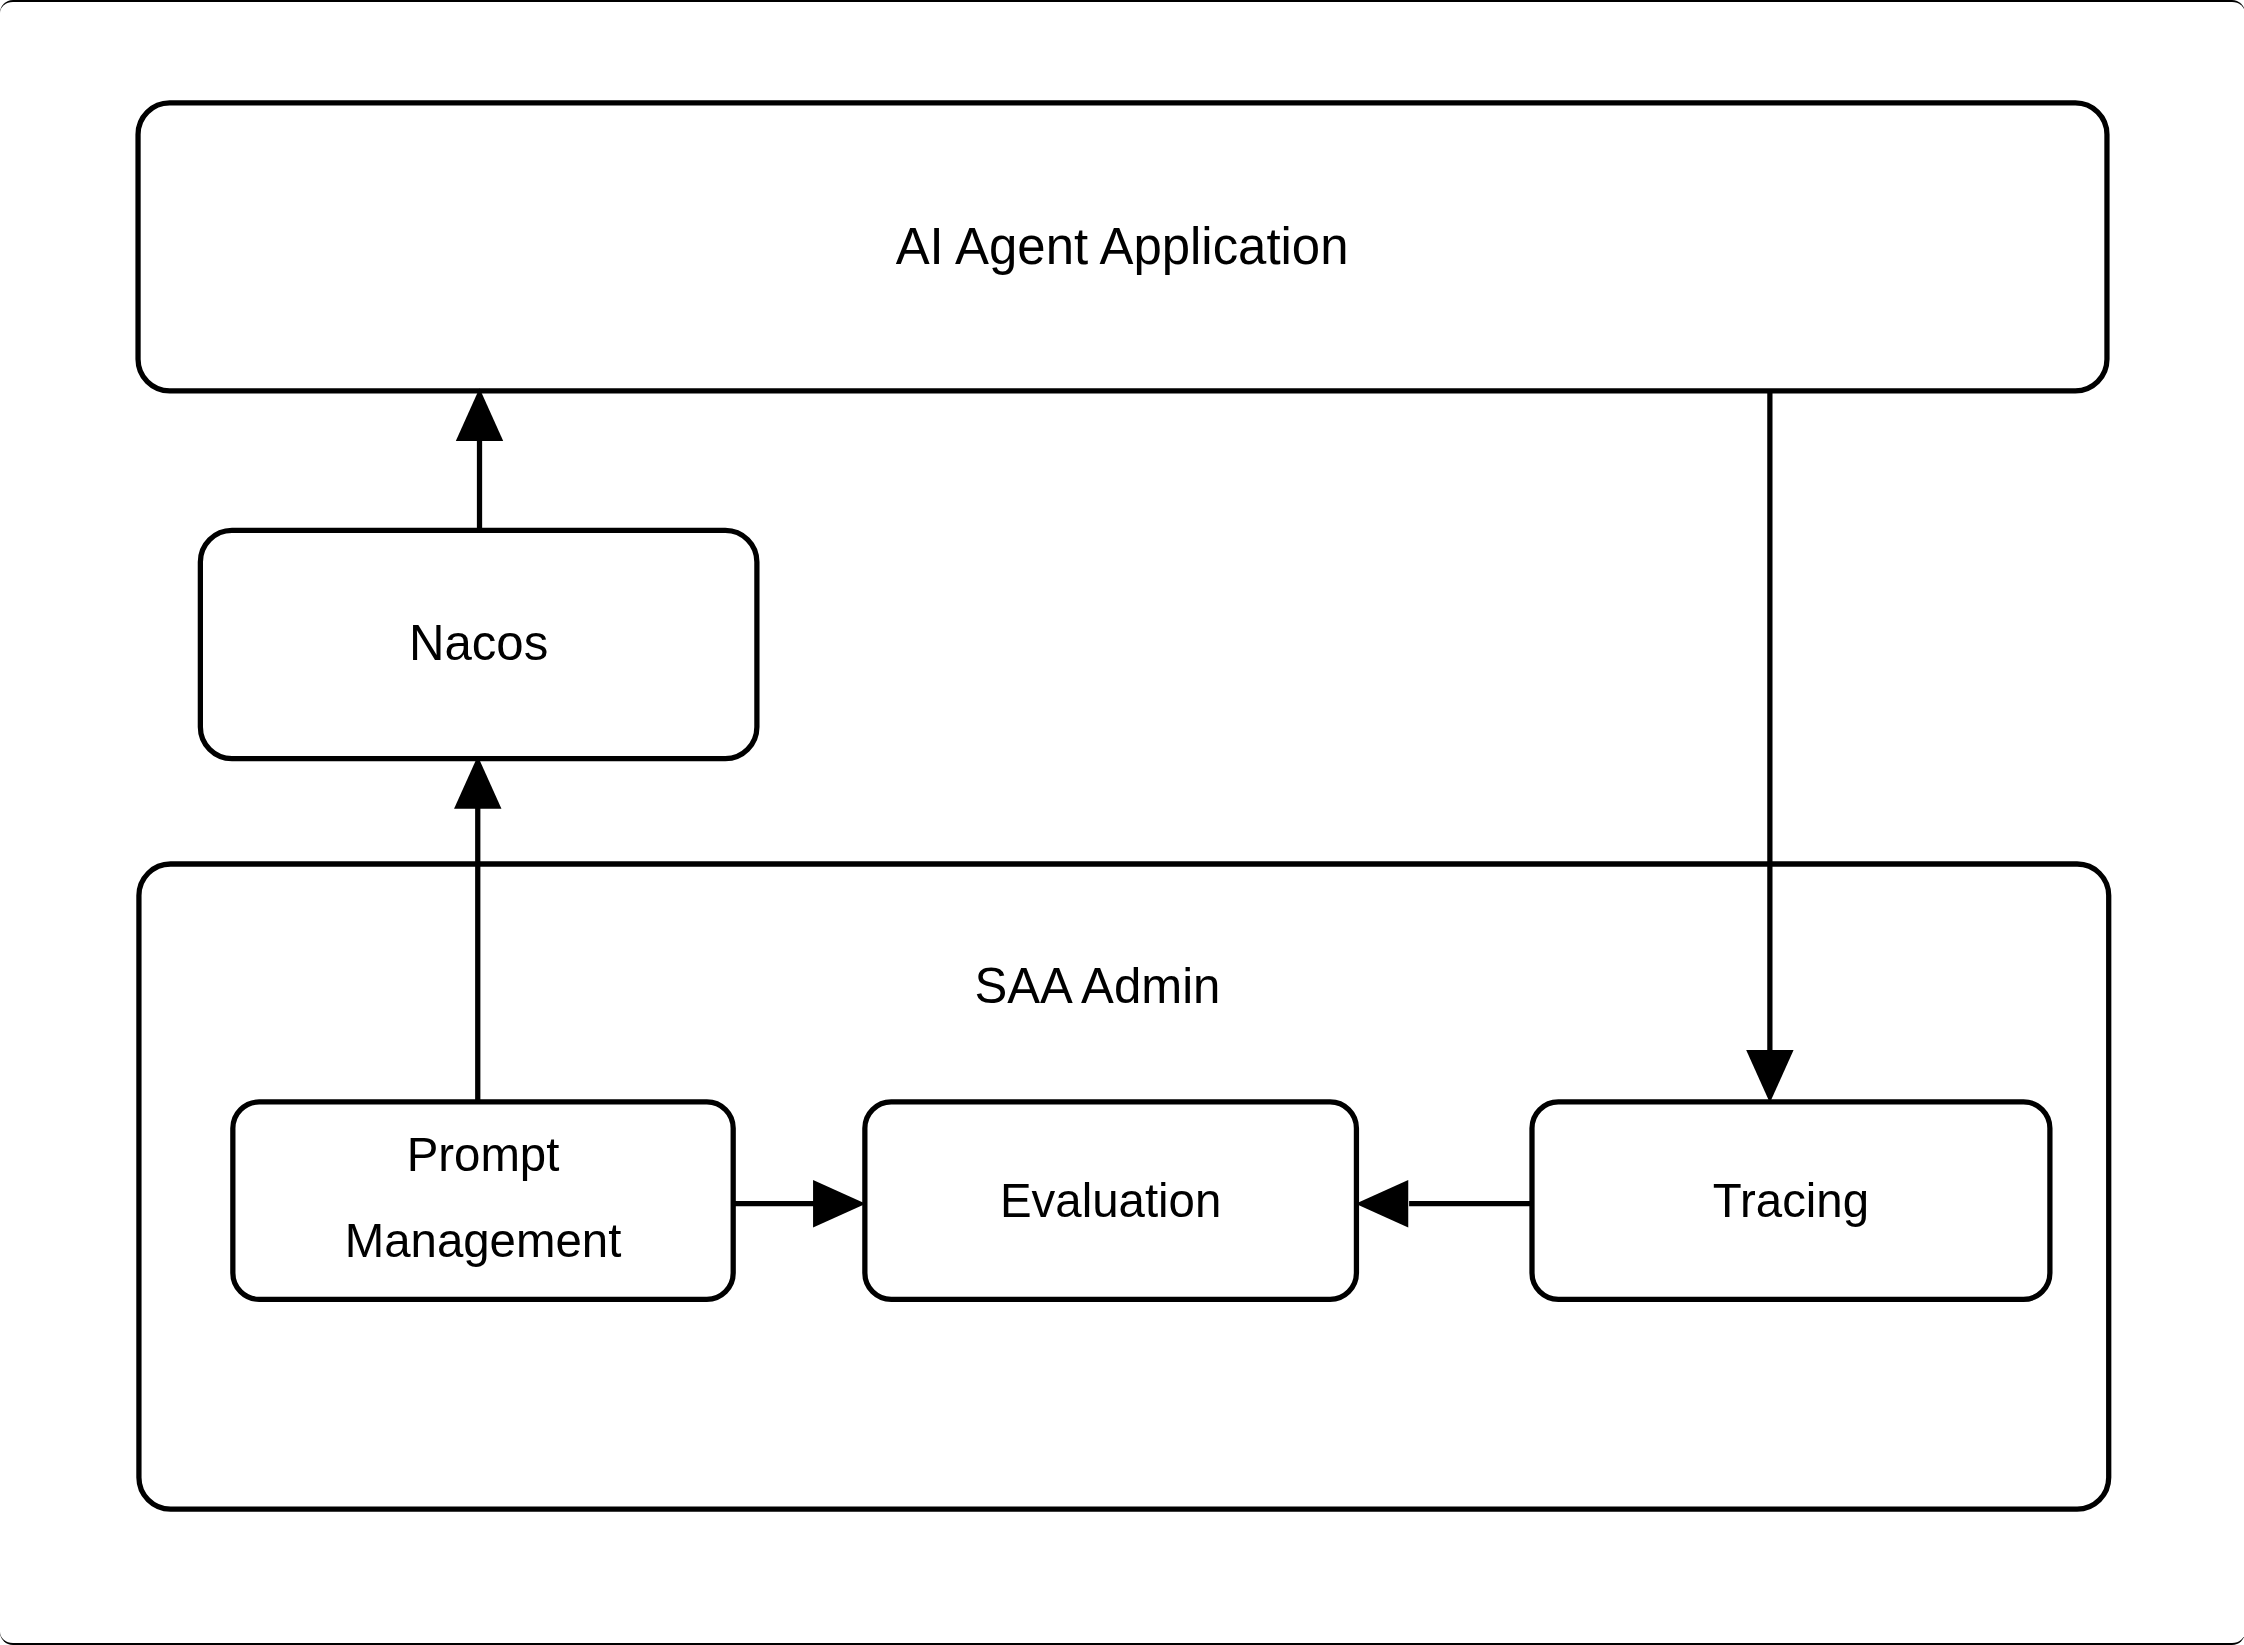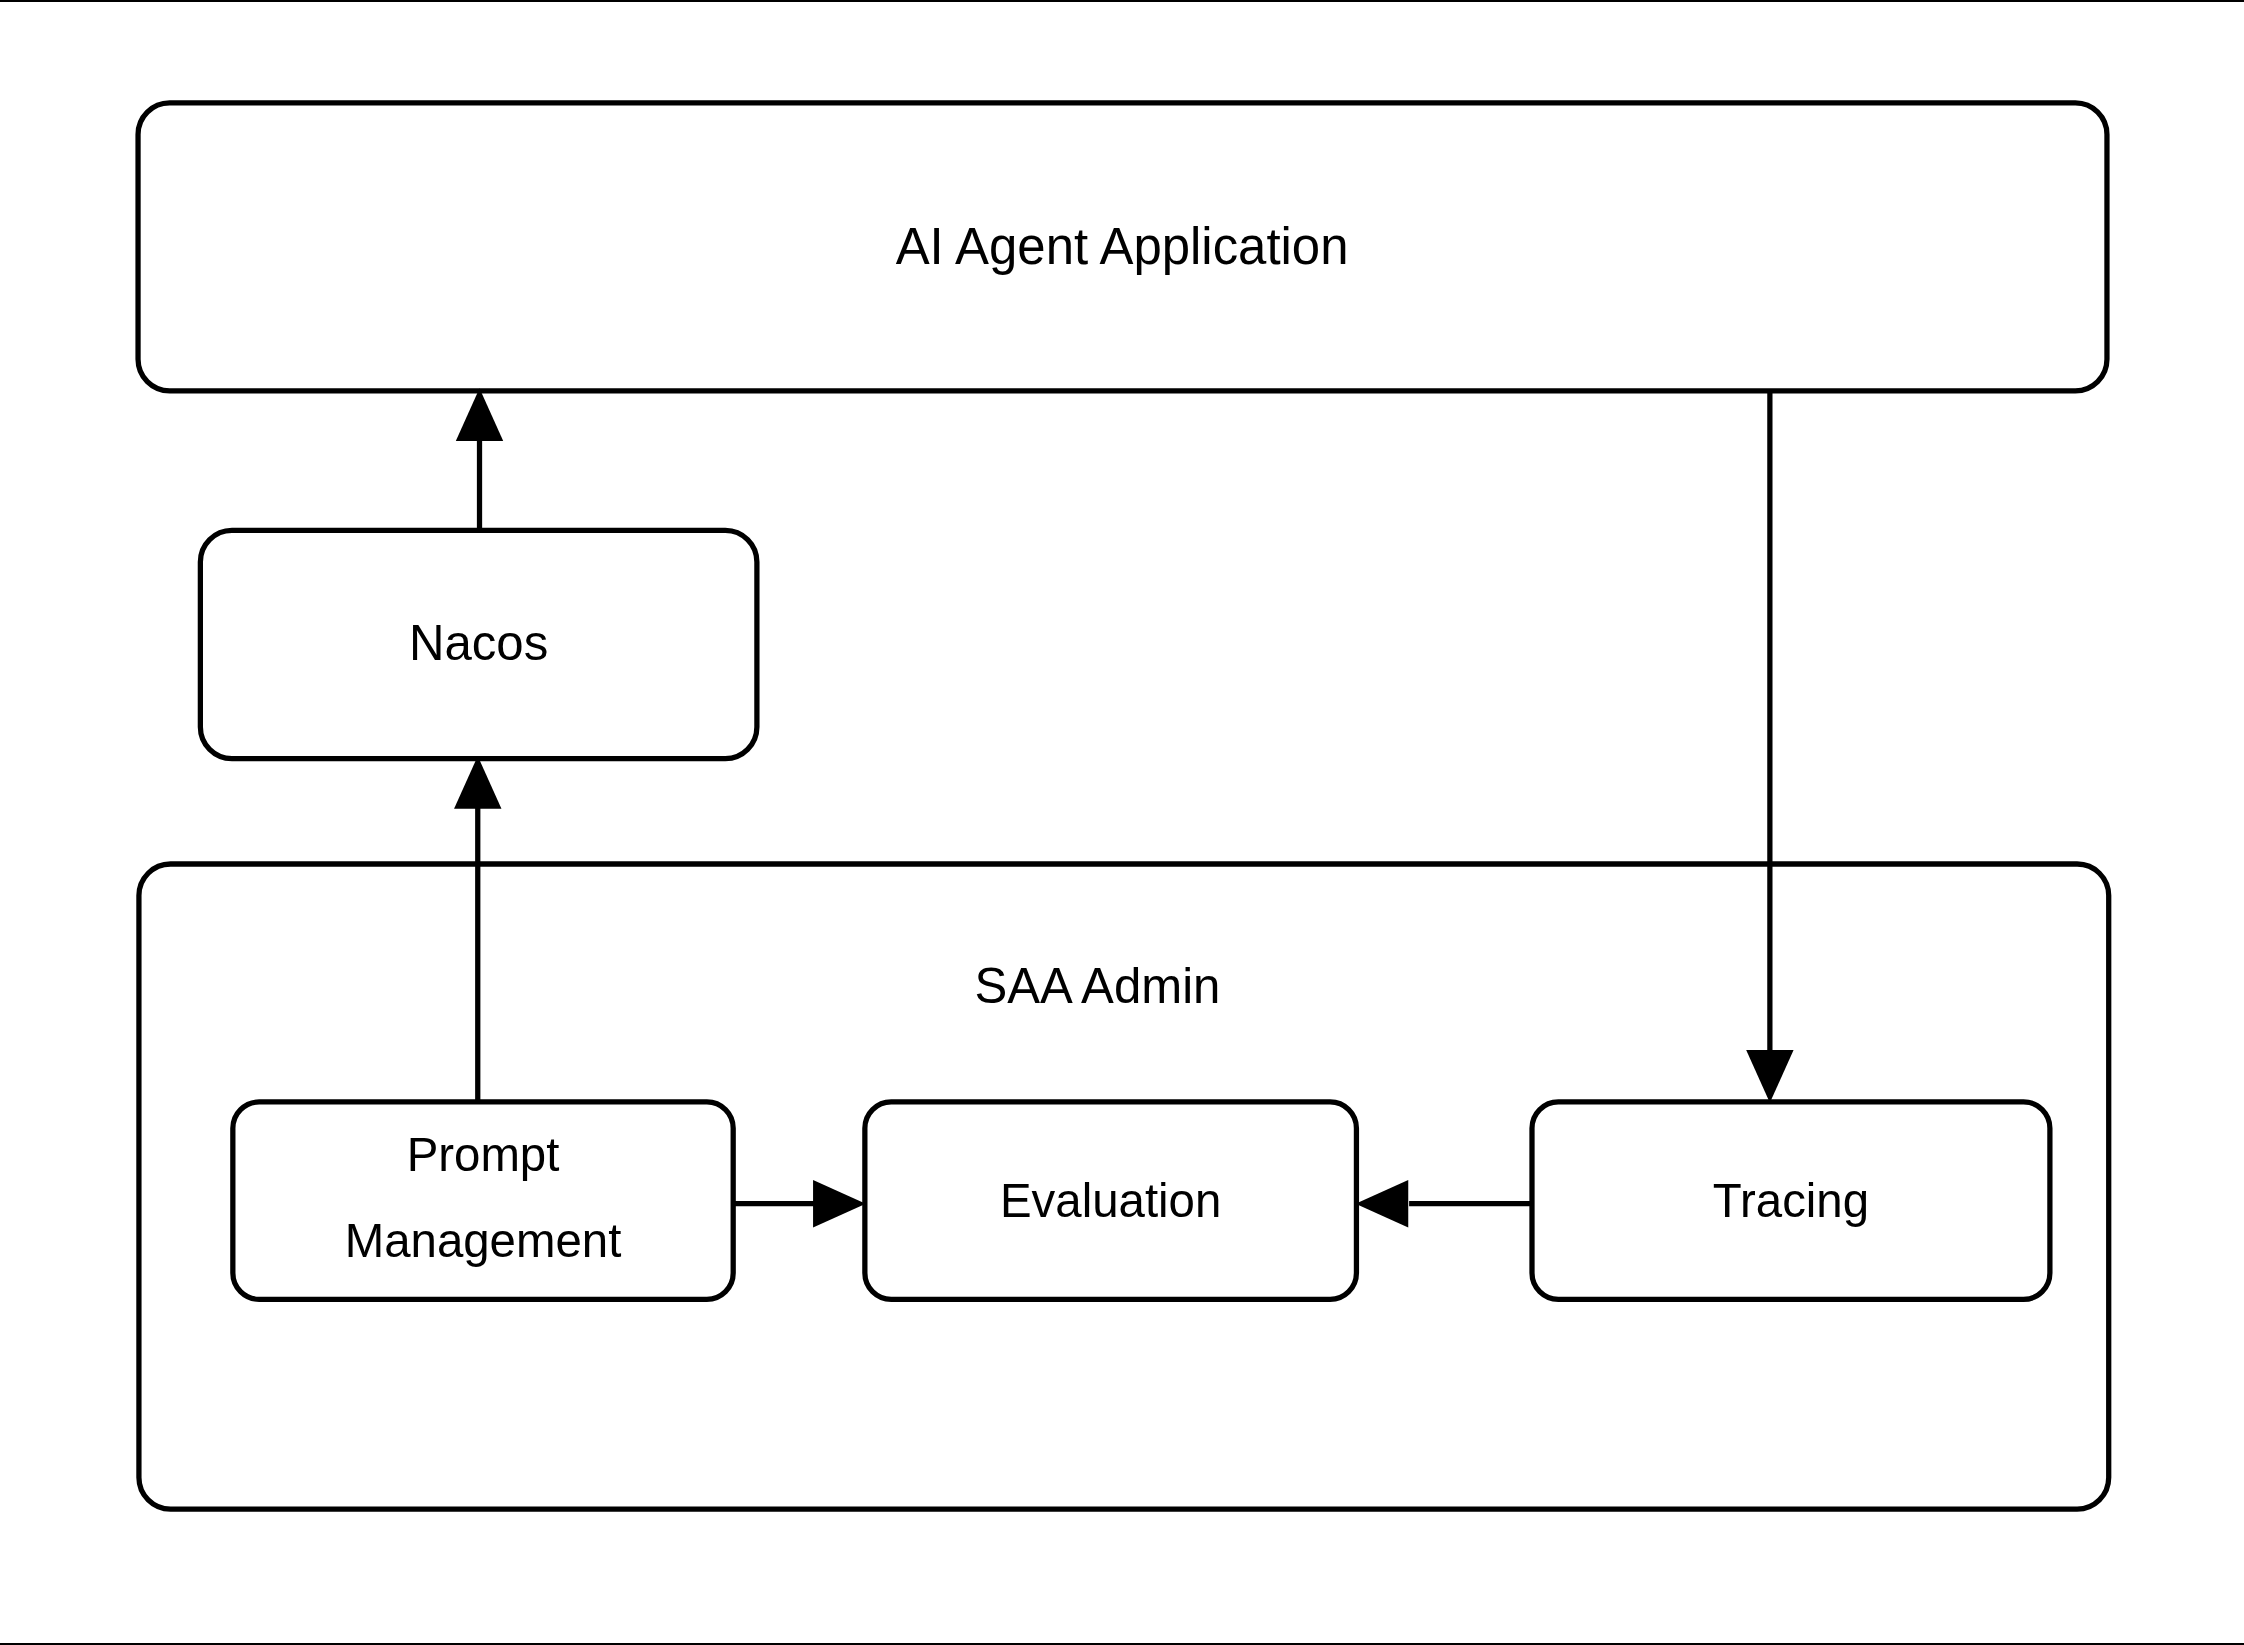--- a/index.html
+++ b/index.html
@@ -12,20 +12,21 @@
   }
   #canvas {
     position: relative;
     width: 2245px;
     height: 1645px;
     background: #ffffff;
     overflow: hidden;
     border-top: 2.6px solid #000000;
     border-bottom: 2.6px solid #000000;
     box-sizing: border-box;
+    border-radius: 13px;
   }
   #diagram-svg {
     position: absolute;
     left: 0;
     top: 0;
     width: 2245px;
     height: 1645px;
     display: block;
   }
   .node-box {

